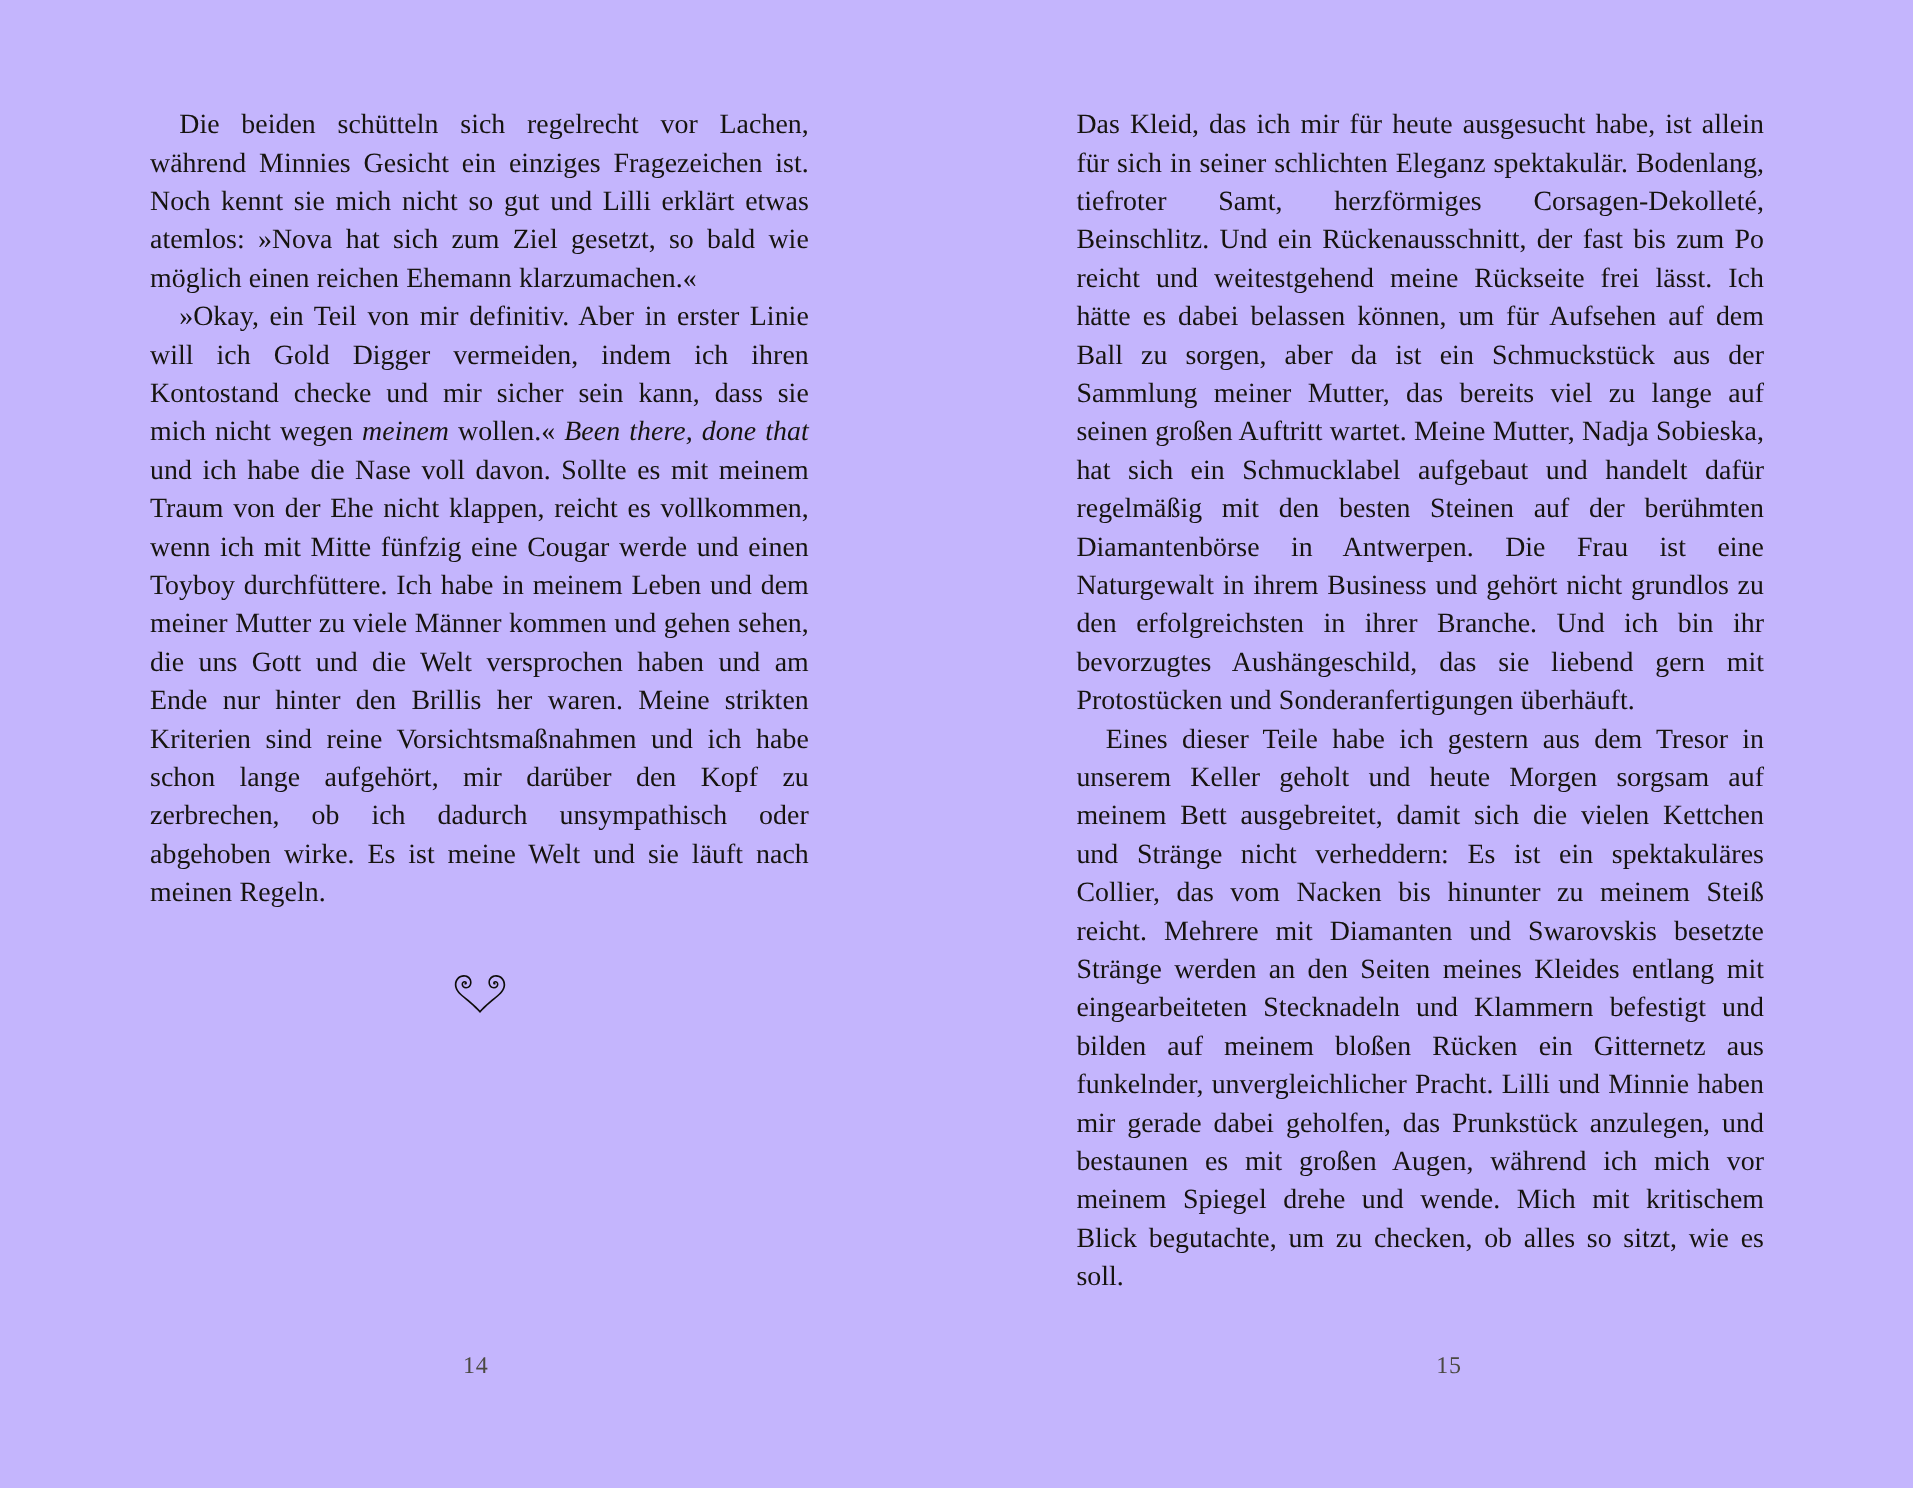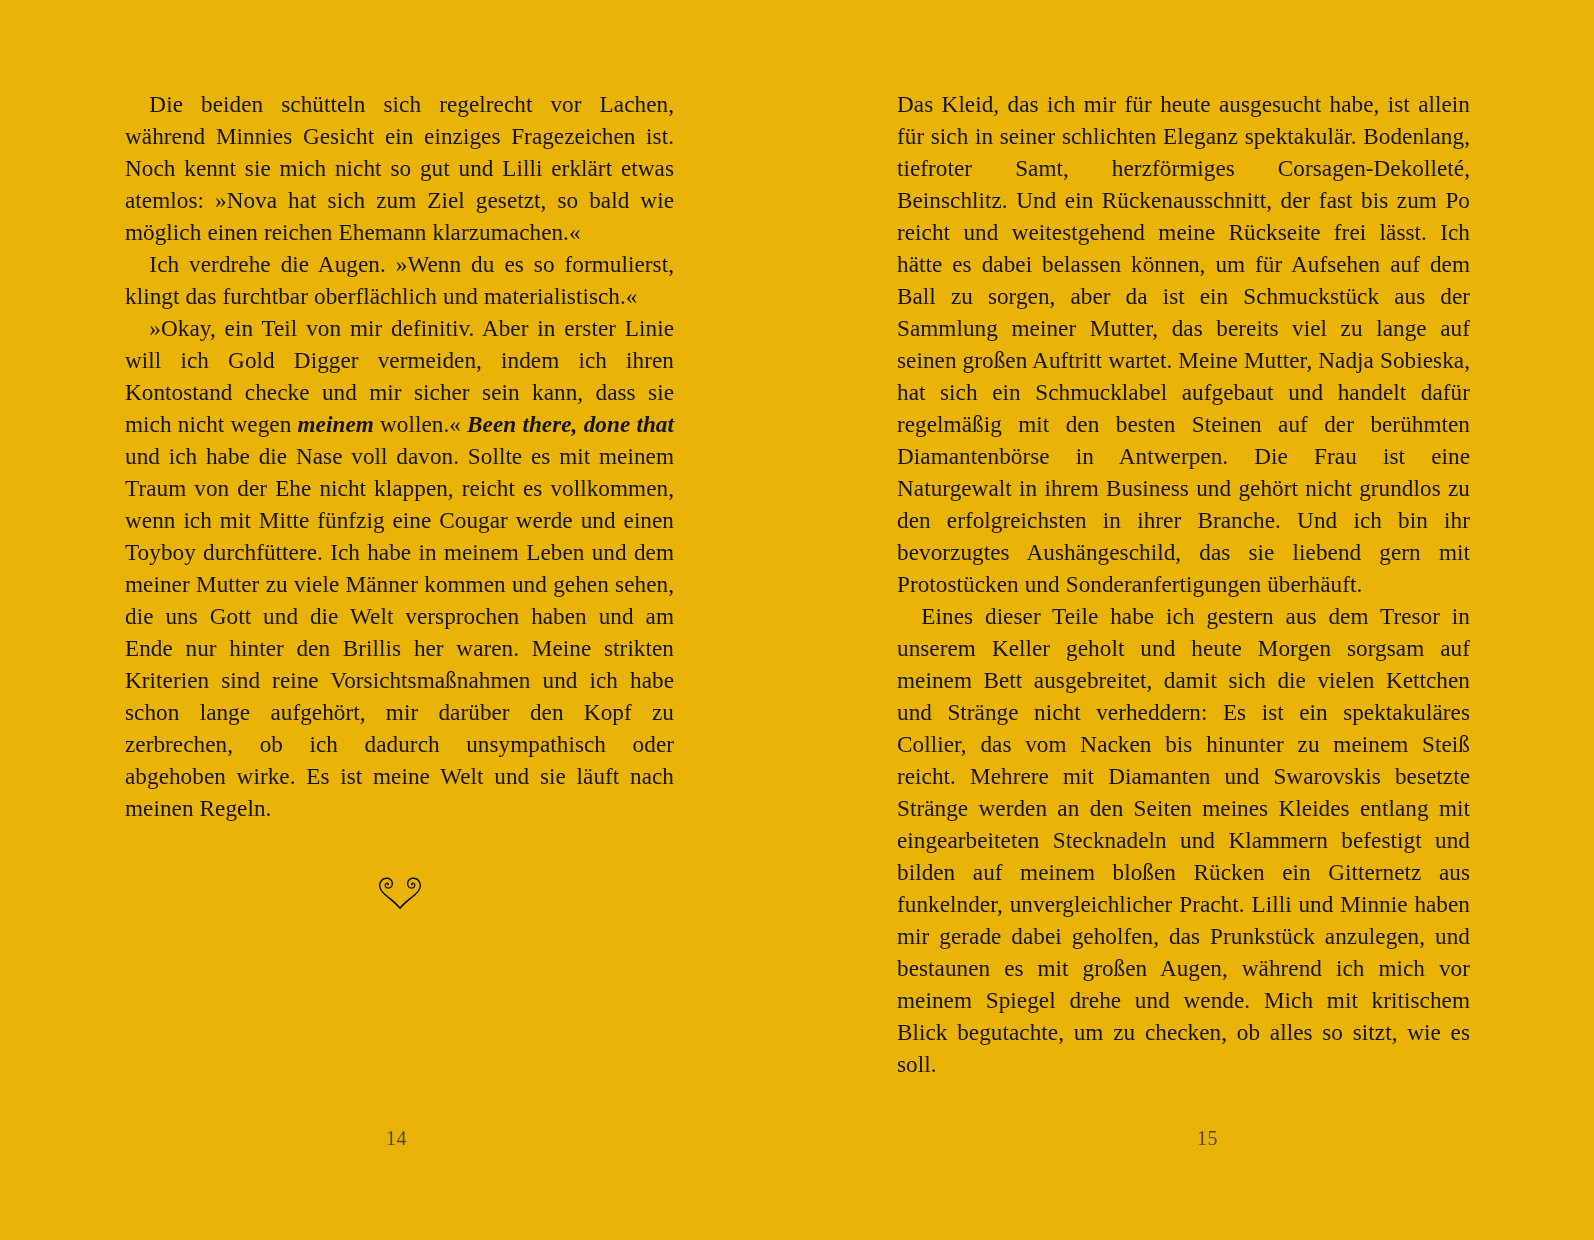--- a/index.html
+++ b/index.html
@@ -12,21 +12,21 @@
     height: 1240px;
     overflow: hidden;
     font-family: "Liberation Serif", "DejaVu Serif", serif;
     color: #17150f;
   }
 
   .spread {
     position: relative;
     width: 1594px;
     height: 1240px;
-    background: #eab308;
+    background: #c4b5fd;
     display: flex;
   }
 
   .page {
     position: relative;
     width: 797px;
     height: 1240px;
     box-sizing: border-box;
   }
 
@@ -46,21 +46,21 @@
     color: #16140f;
   }
   .page-right .textblock { width: 573px; }
 
   p {
     margin: 0;
     text-indent: 1.05em;
   }
   p.noindent { text-indent: 0; }
 
-  .it { font-style: italic; font-weight: bold; }
+  .it { font-style: italic; }
 
   .ornament {
     width: 549px;
     text-align: center;
     margin-top: 46px;
     line-height: 1;
     color: #0e0d0a;
     font-size: 40px;
     font-family: "DejaVu Sans", sans-serif;
   }
@@ -81,21 +81,20 @@
   .folio-right span { margin-left: 0px; }
 </style>
 </head>
 <body>
 
 <div class="spread">
 
   <div class="page page-left">
     <div class="textblock">
         <p><span>Die beiden schütteln sich regelrecht vor Lachen, während Minnies Gesicht ein einziges Fragezeichen ist. Noch kennt sie mich nicht so gut und Lilli erklärt etwas atemlos: »Nova hat sich zum Ziel gesetzt, so bald wie möglich einen reichen Ehemann klarzumachen.«</span></p>
-        <p><span>Ich verdrehe die Augen. »Wenn du es so formulierst, klingt das furchtbar oberflächlich und materialistisch.«</span></p>
         <p><span>»Okay, ein Teil von mir definitiv. Aber in erster Linie will ich Gold Digger vermeiden, indem ich ihren Kontostand checke und mir sicher sein kann, dass sie mich nicht wegen </span><span class="it">meinem</span><span> wollen.« </span><span class="it">Been there, done that</span><span> und ich habe die Nase voll davon. Sollte es mit meinem Traum von der Ehe nicht klappen, reicht es vollkommen, wenn ich mit Mitte fünfzig eine Cougar werde und einen Toyboy durchfüttere. Ich habe in meinem Leben und dem meiner Mutter zu viele Männer kommen und gehen sehen, die uns Gott und die Welt versprochen haben und am Ende nur hinter den Brillis her waren. Meine strikten Kriterien sind reine Vorsichtsmaßnahmen und ich habe schon lange aufgehört, mir darüber den Kopf zu zerbrechen, ob ich dadurch unsympathisch oder abgehoben wirke. Es ist meine Welt und sie läuft nach meinen Regeln.</span></p>
       </div>
 
     <div class="ornament">
       <svg width="44" height="34" viewBox="0 0 44 34" aria-hidden="true">
         <path fill="#0e0d0a" d="
           M22 33.2
           C16.5 27.0 10.8 22.6 7.0 19.4
           C3.2 16.2 1.0 13.2 1.0 9.6
           C1.0 5.0 4.4 1.6 8.6 1.6

